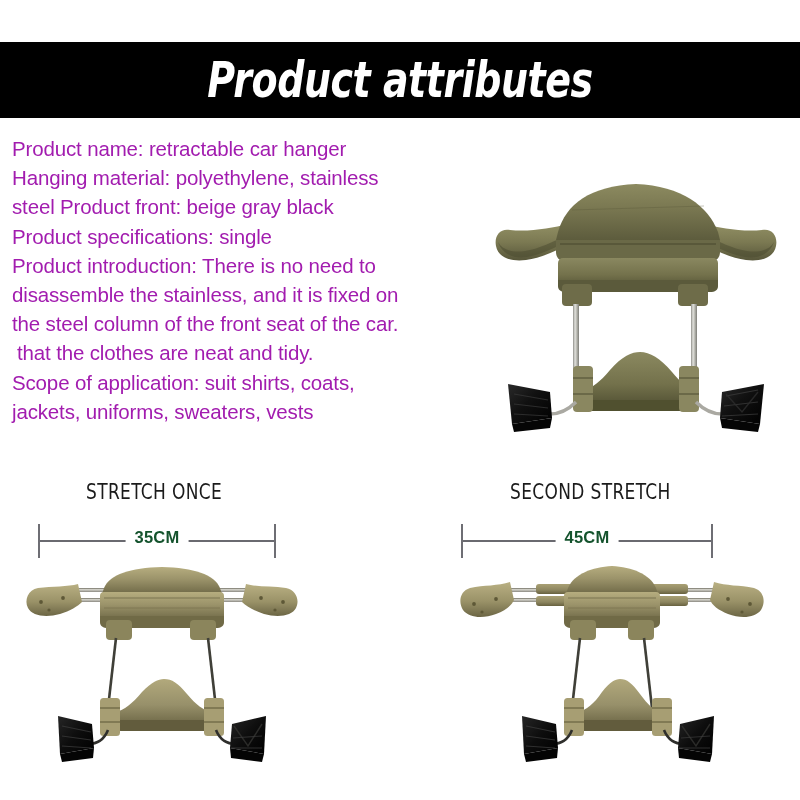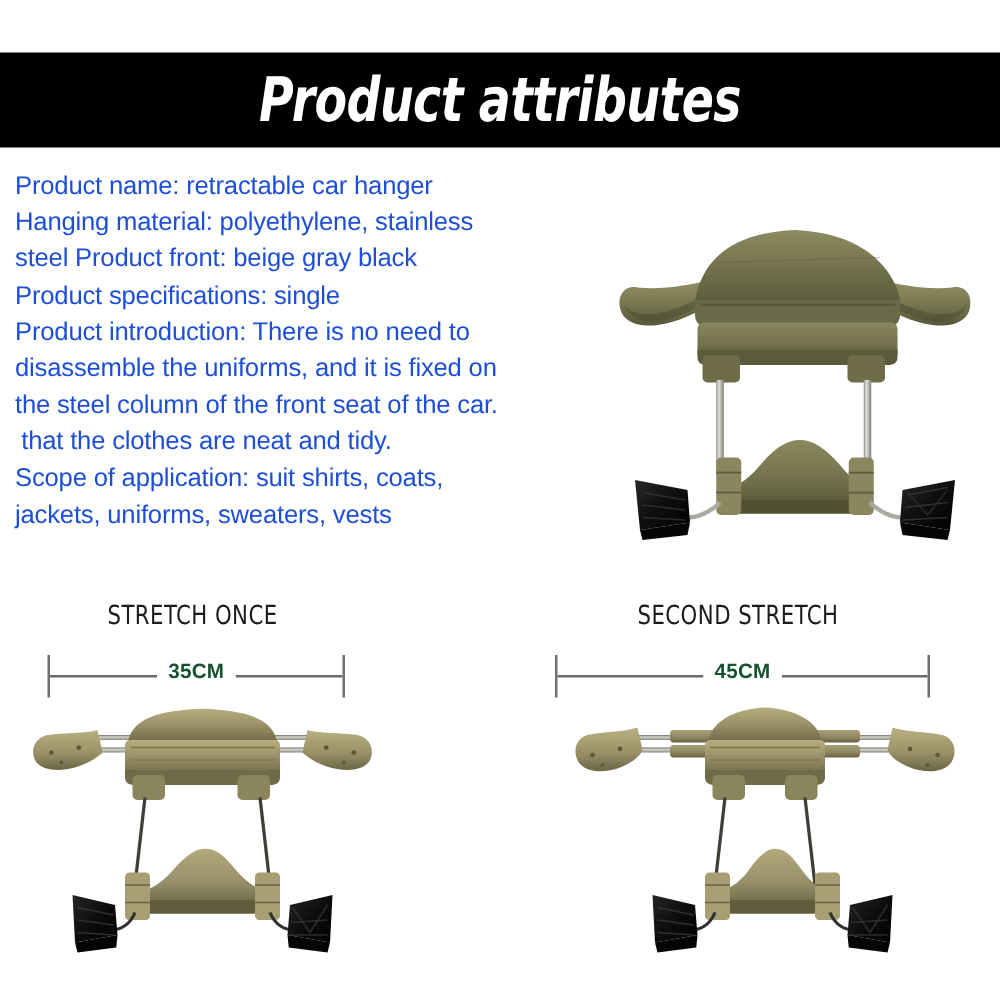--- a/index.html
+++ b/index.html
@@ -30,21 +30,21 @@
     transform-origin:center center;
     white-space:nowrap;
     text-shadow:2px 2px 0 rgba(0,0,0,0.9);
   }
 
   
   .spec-block{
     position:absolute;left:12px;top:134px;width:500px;
     font-size:20.5px;
     line-height:29.2px;
-    color:#1d4ed8;
+    color:#a21caf;
     letter-spacing:-0.15px;
   }
   .spec-line{white-space:nowrap;}
   .spec-line.indent{padding-left:5px;}
 
   
   .caption{
     position:absolute;top:480px;
     font-size:21px;
     color:#1b1b1b;
@@ -71,21 +71,21 @@
     position:absolute;top:4px;left:50%;transform:translateX(-50%);
     background:#ffffff;
     padding:0 9px;
     font-size:16.5px;
     font-weight:bold;
     color:#14532d;
     letter-spacing:0.2px;
     line-height:19px;
   }
   #dim-35{left:38px;width:238px;}
-  #dim-45{left:444px;width:300px;}
+  #dim-45{left:461px;width:252px;}
 
   
   .figure{position:absolute;}
   #fig-main{left:480px;top:162px;width:310px;height:270px;}
   #fig-stretch1{left:12px;top:558px;width:300px;height:210px;}
   #fig-stretch2{left:452px;top:558px;width:320px;height:210px;}
   .figure svg{display:block;width:100%;height:100%;}
 </style>
 </head>
 <body>
@@ -95,21 +95,21 @@
   <div class="banner">
     <div class="banner-title">Product attributes</div>
   </div>
 
   <div class="spec-block">
     <div class="spec-line">Product name: retractable car hanger</div>
     <div class="spec-line">Hanging material: polyethylene, stainless</div>
     <div class="spec-line">steel Product front: beige gray black</div>
     <div class="spec-line">Product specifications: single</div>
     <div class="spec-line">Product introduction: There is no need to</div>
-    <div class="spec-line">disassemble the uniforms, and it is fixed on</div>
+    <div class="spec-line">disassemble the stainless, and it is fixed on</div>
     <div class="spec-line">the steel column of the front seat of the car.</div>
     <div class="spec-line indent"> that the clothes are neat and tidy.</div>
     <div class="spec-line">Scope of application: suit shirts, coats,</div>
     <div class="spec-line">jackets, uniforms, sweaters, vests</div>
   </div>
 
   <div class="figure" id="fig-main">
     <svg viewBox="0 0 310 270" xmlns="http://www.w3.org/2000/svg">
       <defs>
         <linearGradient id="gTopBar" x1="0" y1="0" x2="0" y2="1">

